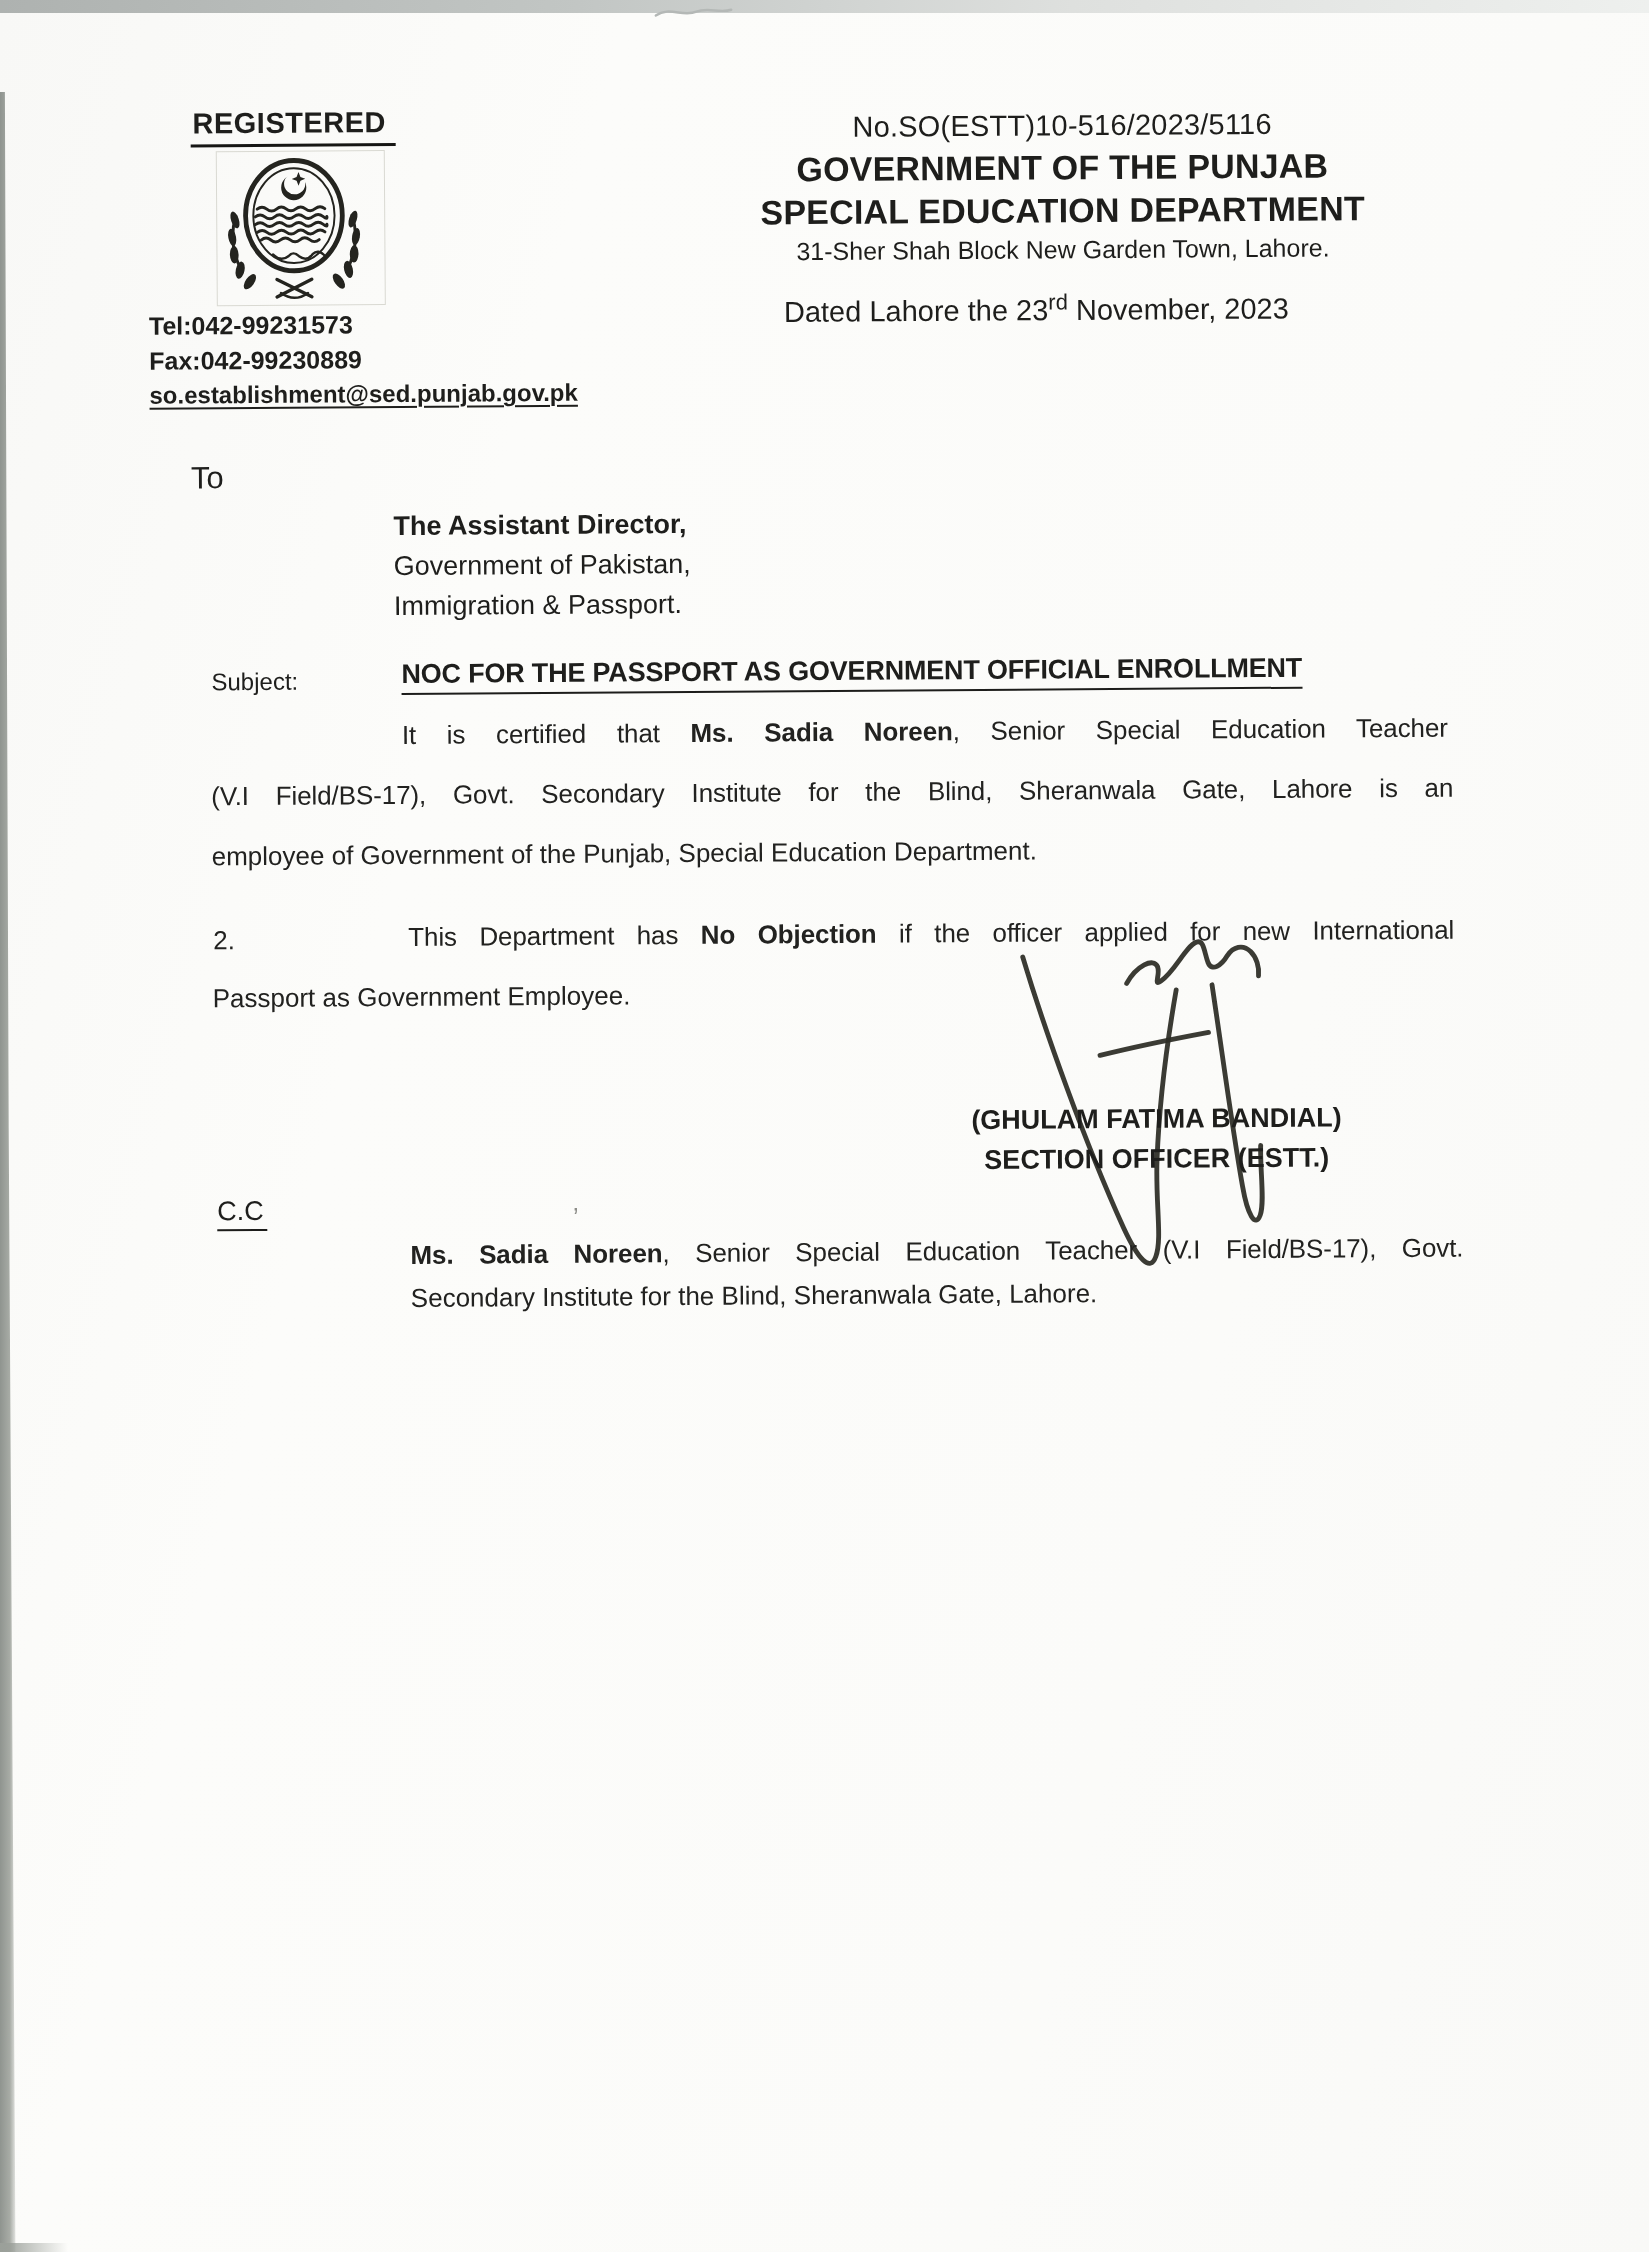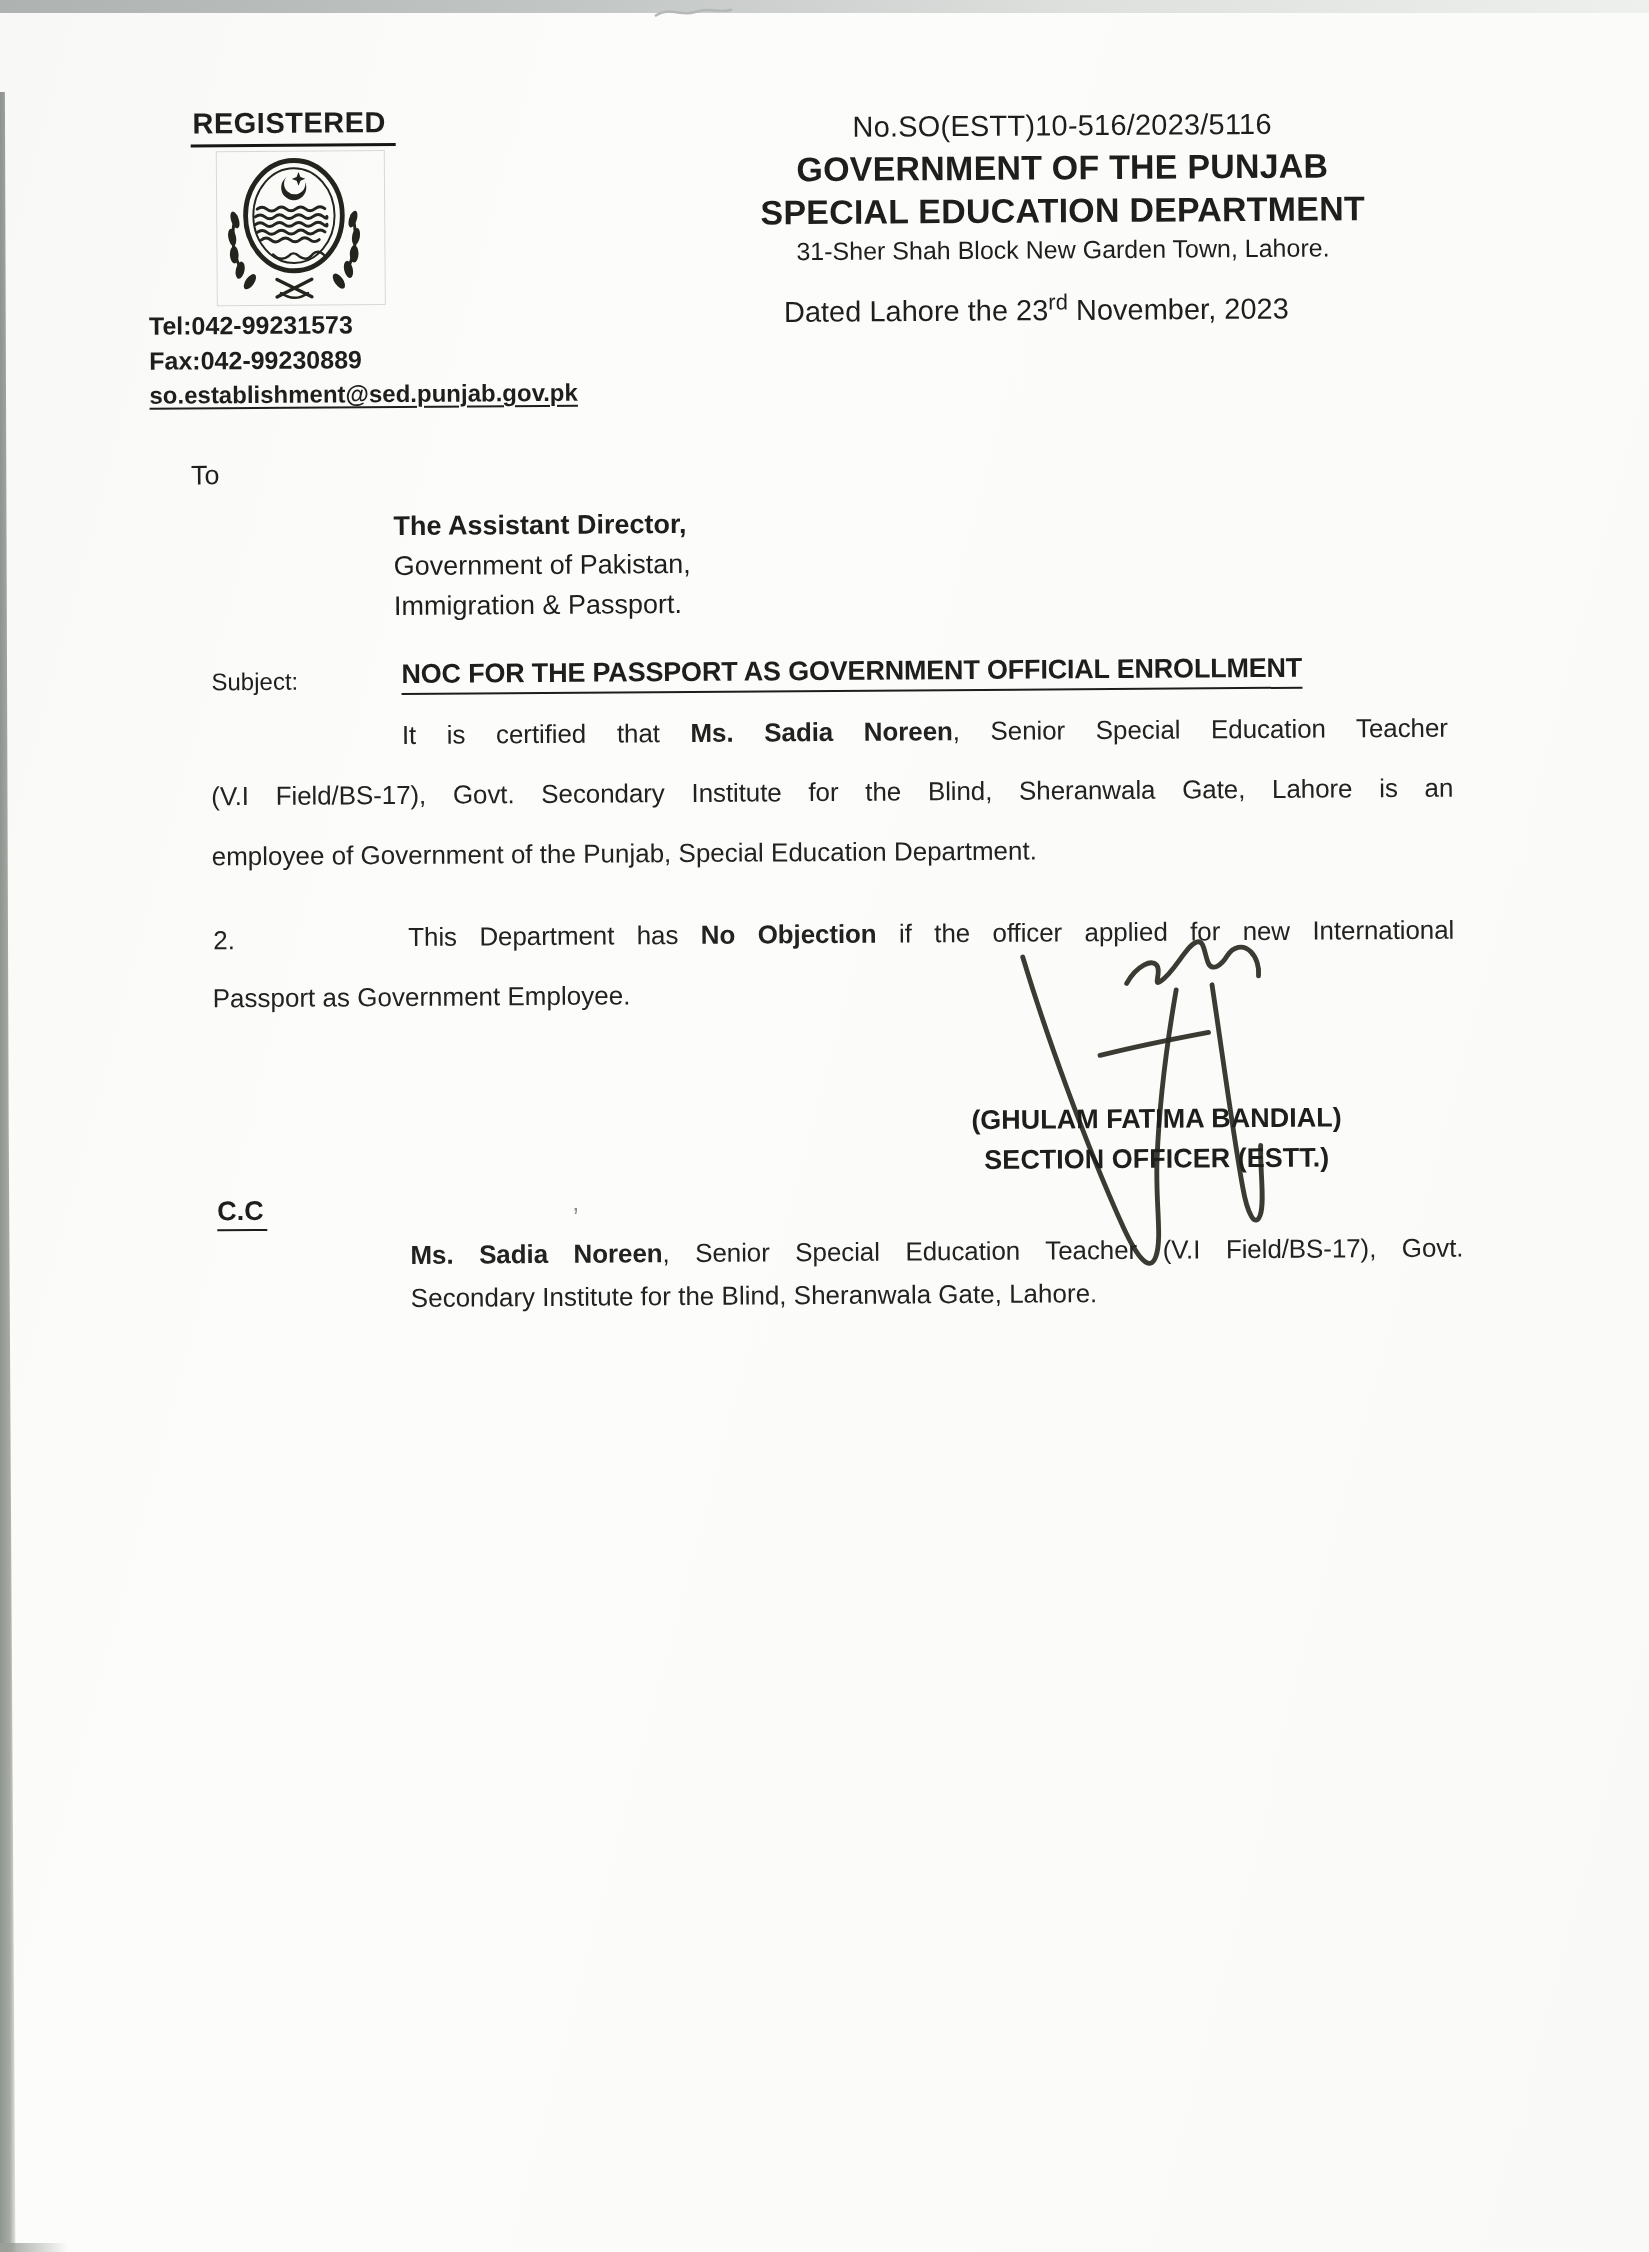--- a/index.html
+++ b/index.html
@@ -23,31 +23,31 @@
   .email{position:absolute;left:153px;font-size:24px;font-weight:bold;
     text-decoration:underline;text-decoration-thickness:1.9px;text-underline-offset:3.9px;}
   .head-right{position:absolute;left:728px;top:111px;width:679px;text-align:center;}
   .refno{font-size:29px;letter-spacing:0.2px;}
   .govt{font-size:34px;font-weight:bold;margin-top:5.8px;letter-spacing:0.2px;}
   .dept{font-size:34px;font-weight:bold;margin-top:3.9px;letter-spacing:0.2px;}
   .addr{font-size:25px;margin-top:5.8px;}
   .dateline{position:absolute;left:788px;top:291px;font-size:29px;}
   .dateline sup{font-size:22px;}
   
-  .to{position:absolute;left:194px;top:456px;font-size:27px;}
+  .to{position:absolute;left:194px;top:456px;font-size:31px;}
   .recipient{position:absolute;left:396px;top:503px;font-size:27px;line-height:40px;}
   
   .subj-label{position:absolute;left:213px;top:664px;font-size:24px;}
   .subj-title{position:absolute;left:403px;top:656px;font-size:27px;font-weight:bold;letter-spacing:-0.2px;}
   
   .sig-text{position:absolute;left:956px;width:398px;text-align:center;font-size:27px;font-weight:bold;}
   .sig-svg{position:absolute;left:990px;top:939px;}
   .sig-svg path{fill:none;stroke:#2c2c25;stroke-width:5;stroke-linecap:round;opacity:.93;}
   
-  .cc-label{position:absolute;left:215px;top:1192px;font-size:27px;font-weight:bold;
+  .cc-label{position:absolute;left:215px;top:1192px;font-size:27px;font-weight:normal;
     border-bottom:2.9px solid #1d1d1b;padding:0 3.9px 1.9px 0;}
   
   .top-band{position:absolute;left:0;top:0;width:1650px;height:12.6px;
     background:linear-gradient(to right,#aeb2b0,#c2c6c4 35%,#dee0de 65%,#eef0ee);}
   .left-strip{position:absolute;left:0;top:92px;width:17.5px;height:2160px;
     background:linear-gradient(to right,#8f948f,#a8aca6 55%,rgba(250,250,248,0));
     clip-path:polygon(0 0,4.9px 0,8.7px 48%,15.5px 100%,0 100%);}
   .bottom-strip{position:absolute;left:0;bottom:0;width:68px;height:8.7px;
     background:linear-gradient(to right,#9ba09a,rgba(250,250,248,0));}
   .tick-mark{position:absolute;left:573px;top:1203px;font-size:25px;color:#8d8d88;}

